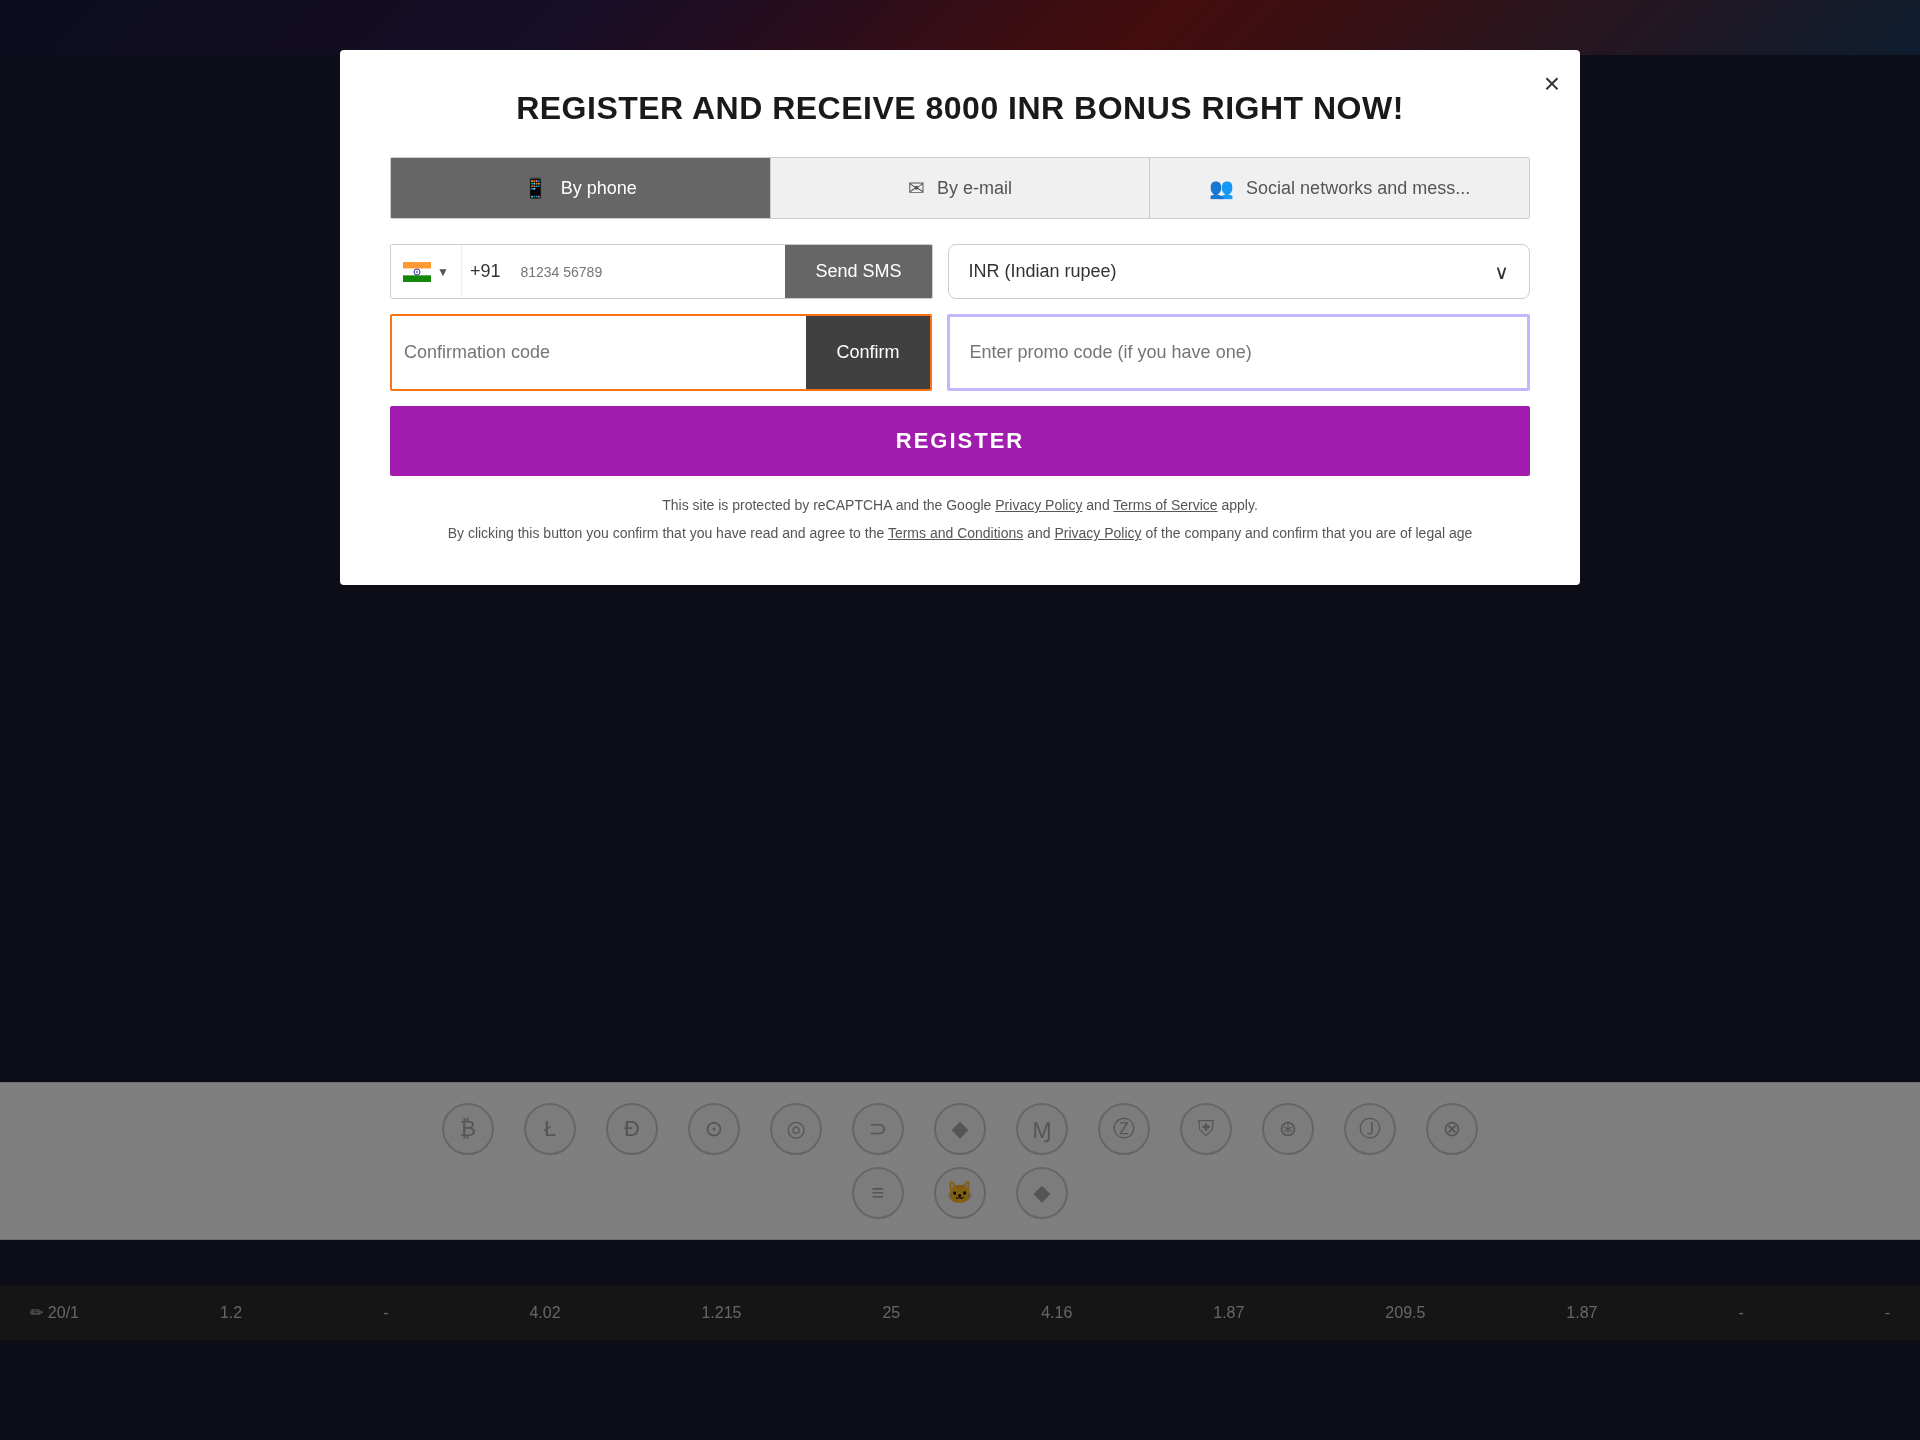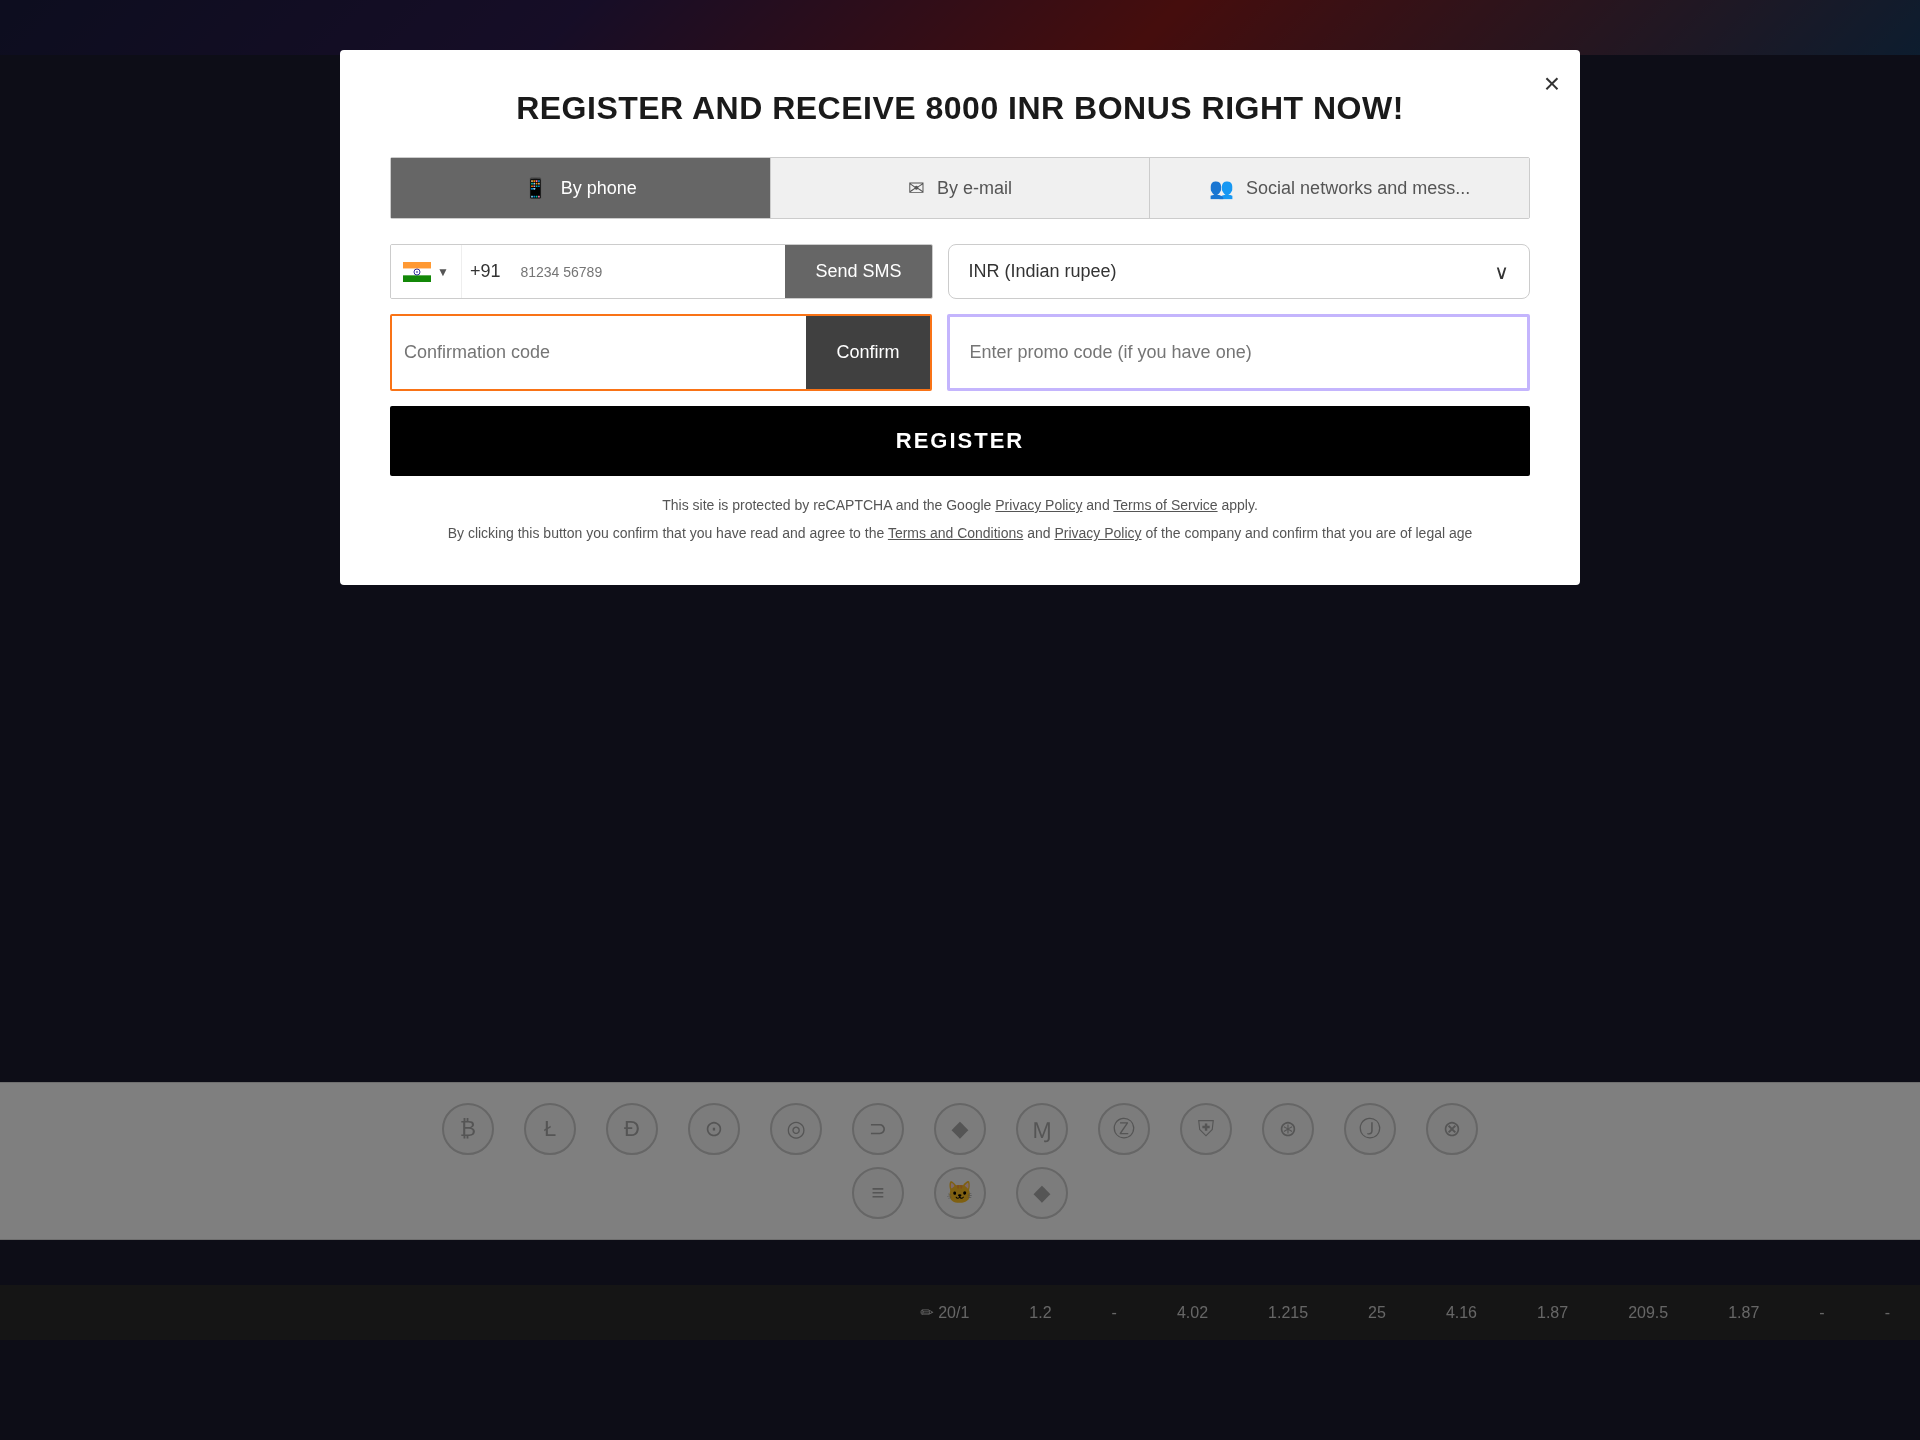--- a/index.html
+++ b/index.html
@@ -206,21 +206,21 @@
       border-radius: 2px;
       padding: 25px 20px;
       font-size: 18px;
       color: #aaa;
       outline: none;
     }
 
     
     .register-btn {
       width: 100%;
-      background: #000000;
+      background: #a21caf;
       color: #fff;
       border: none;
       padding: 22px;
       font-size: 22px;
       font-weight: 700;
       letter-spacing: 2px;
       cursor: pointer;
       border-radius: 2px;
       margin-bottom: 18px;
     }
@@ -291,21 +291,21 @@
     
     .ticker-bar {
       position: absolute;
       bottom: 100px;
       left: 0;
       width: 100%;
       background: #2a2a2a;
       padding: 18px 30px;
       display: flex;
       align-items: center;
-      justify-content: flex-end;
+      justify-content: space-between;
       gap: 60px;
       z-index: 5;
     }
 
     .ticker-item {
       color: #ccc;
       font-size: 16px;
       text-align: center;
     }
 

